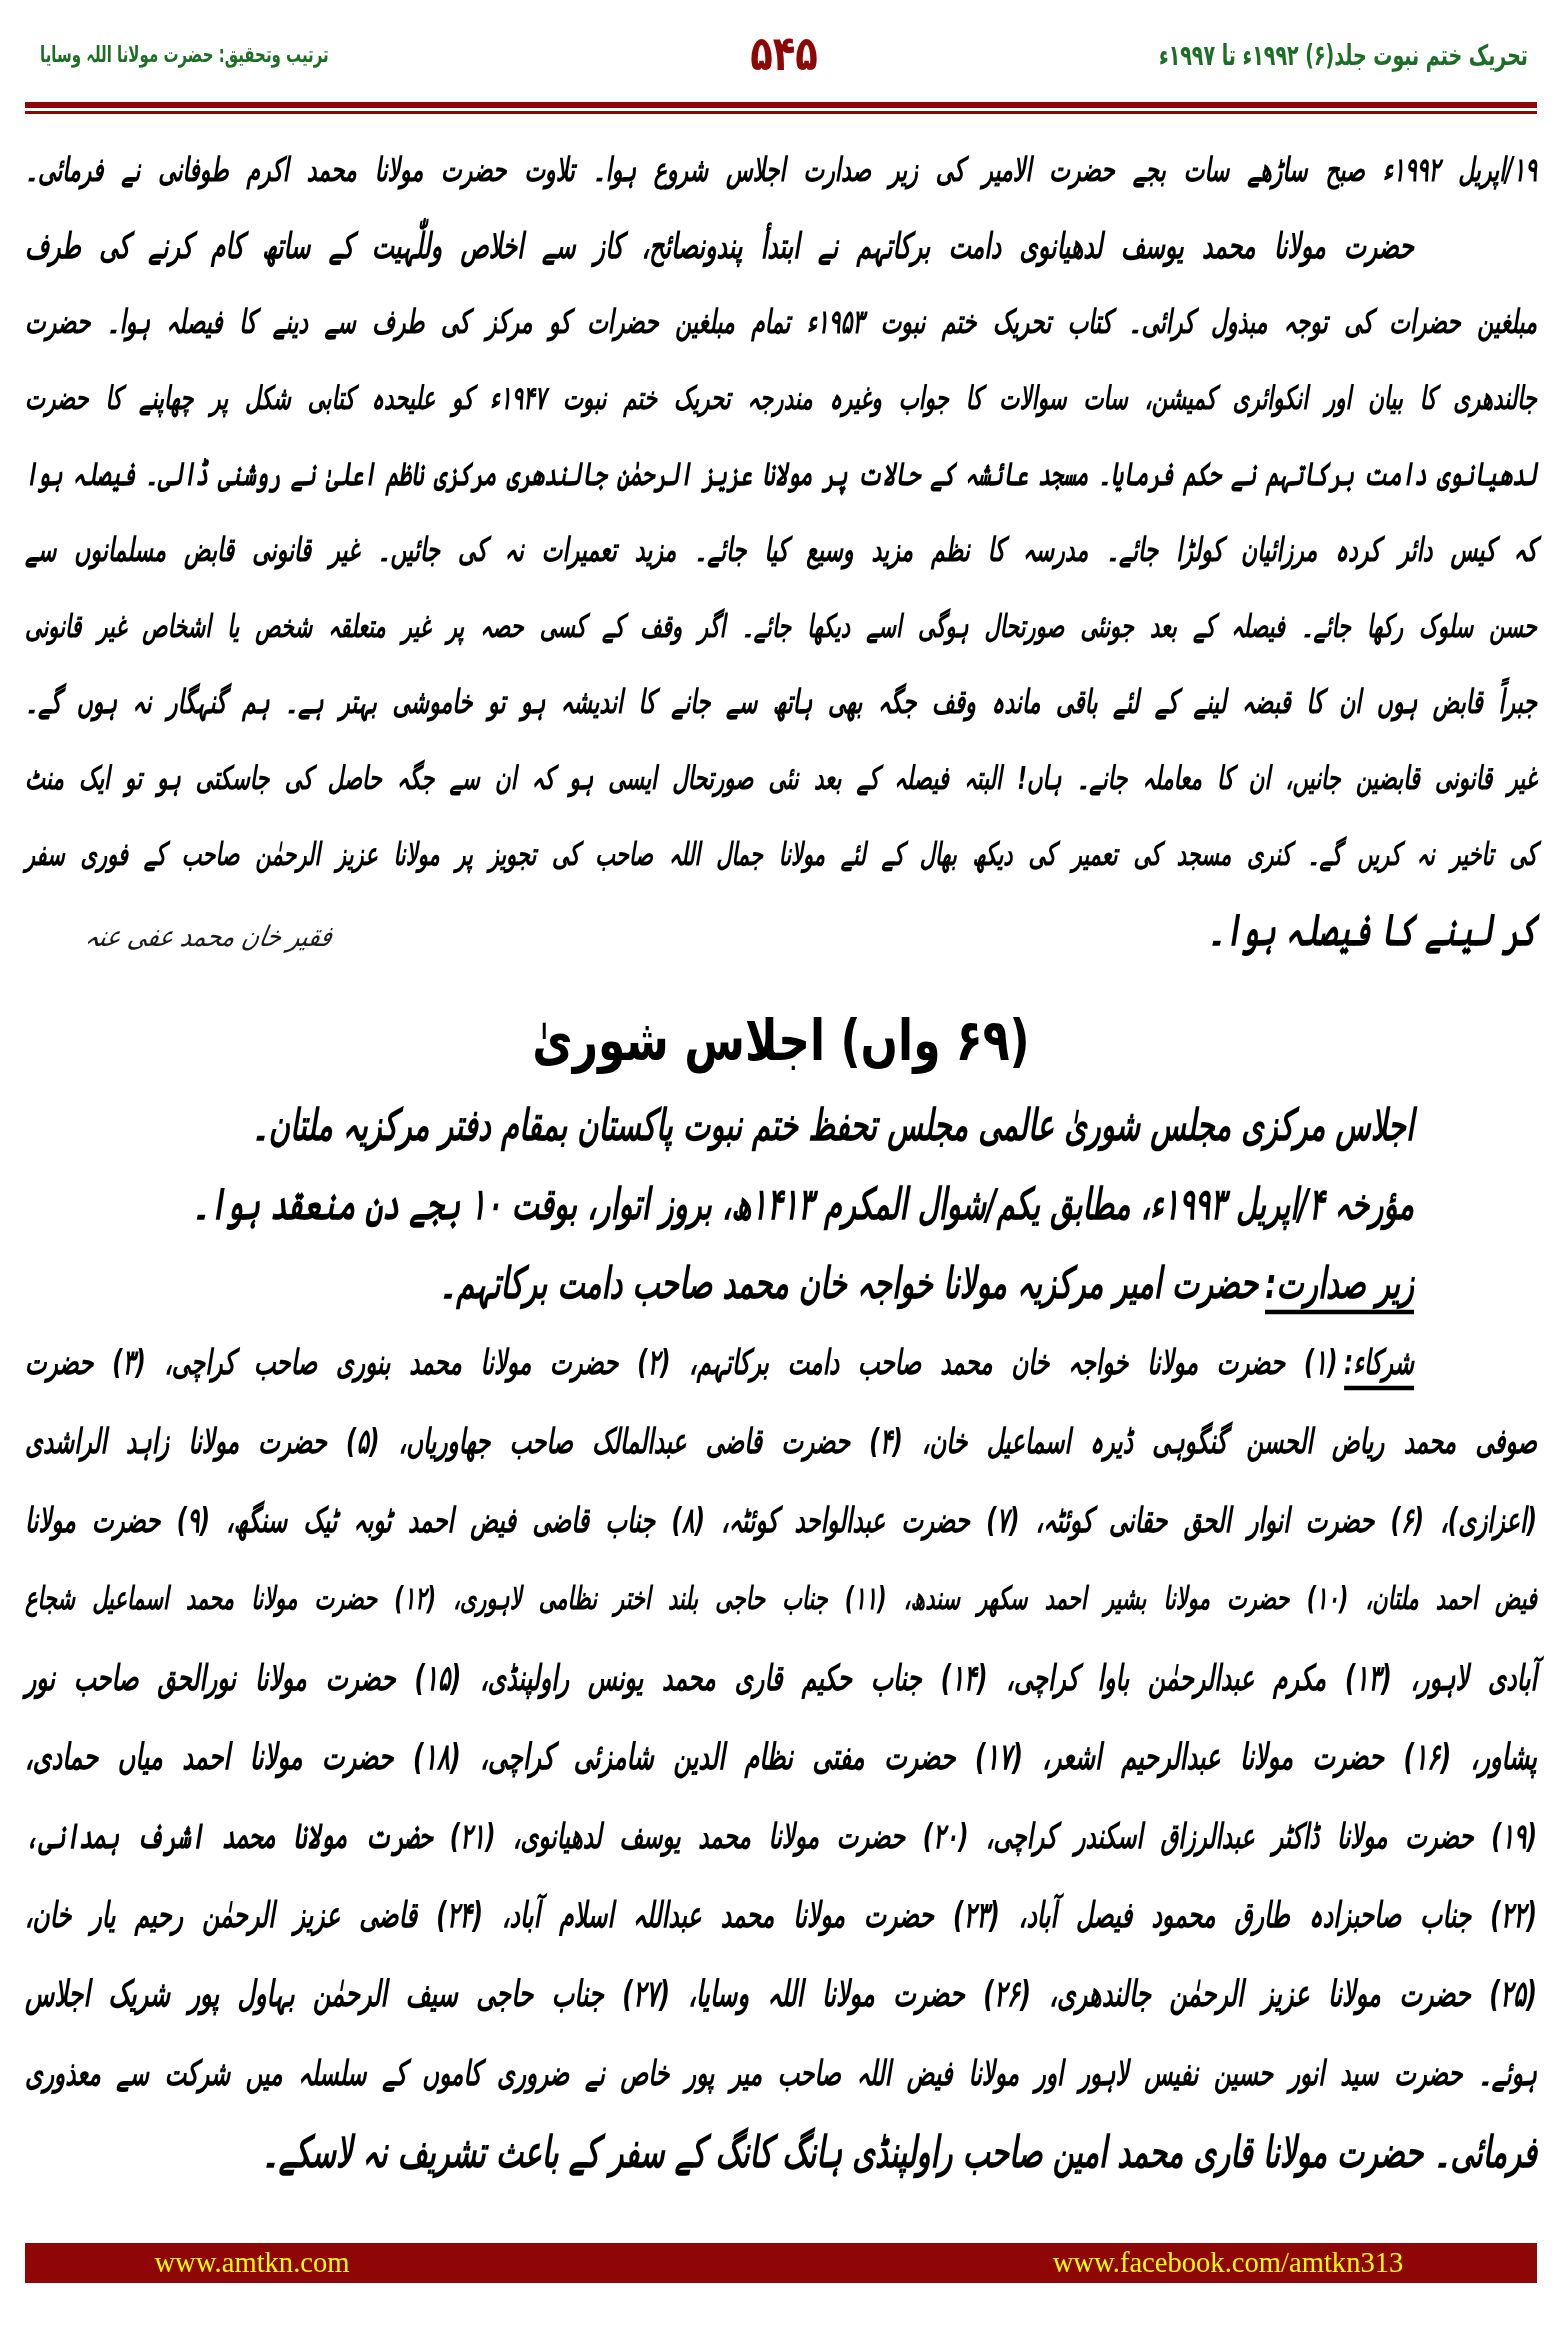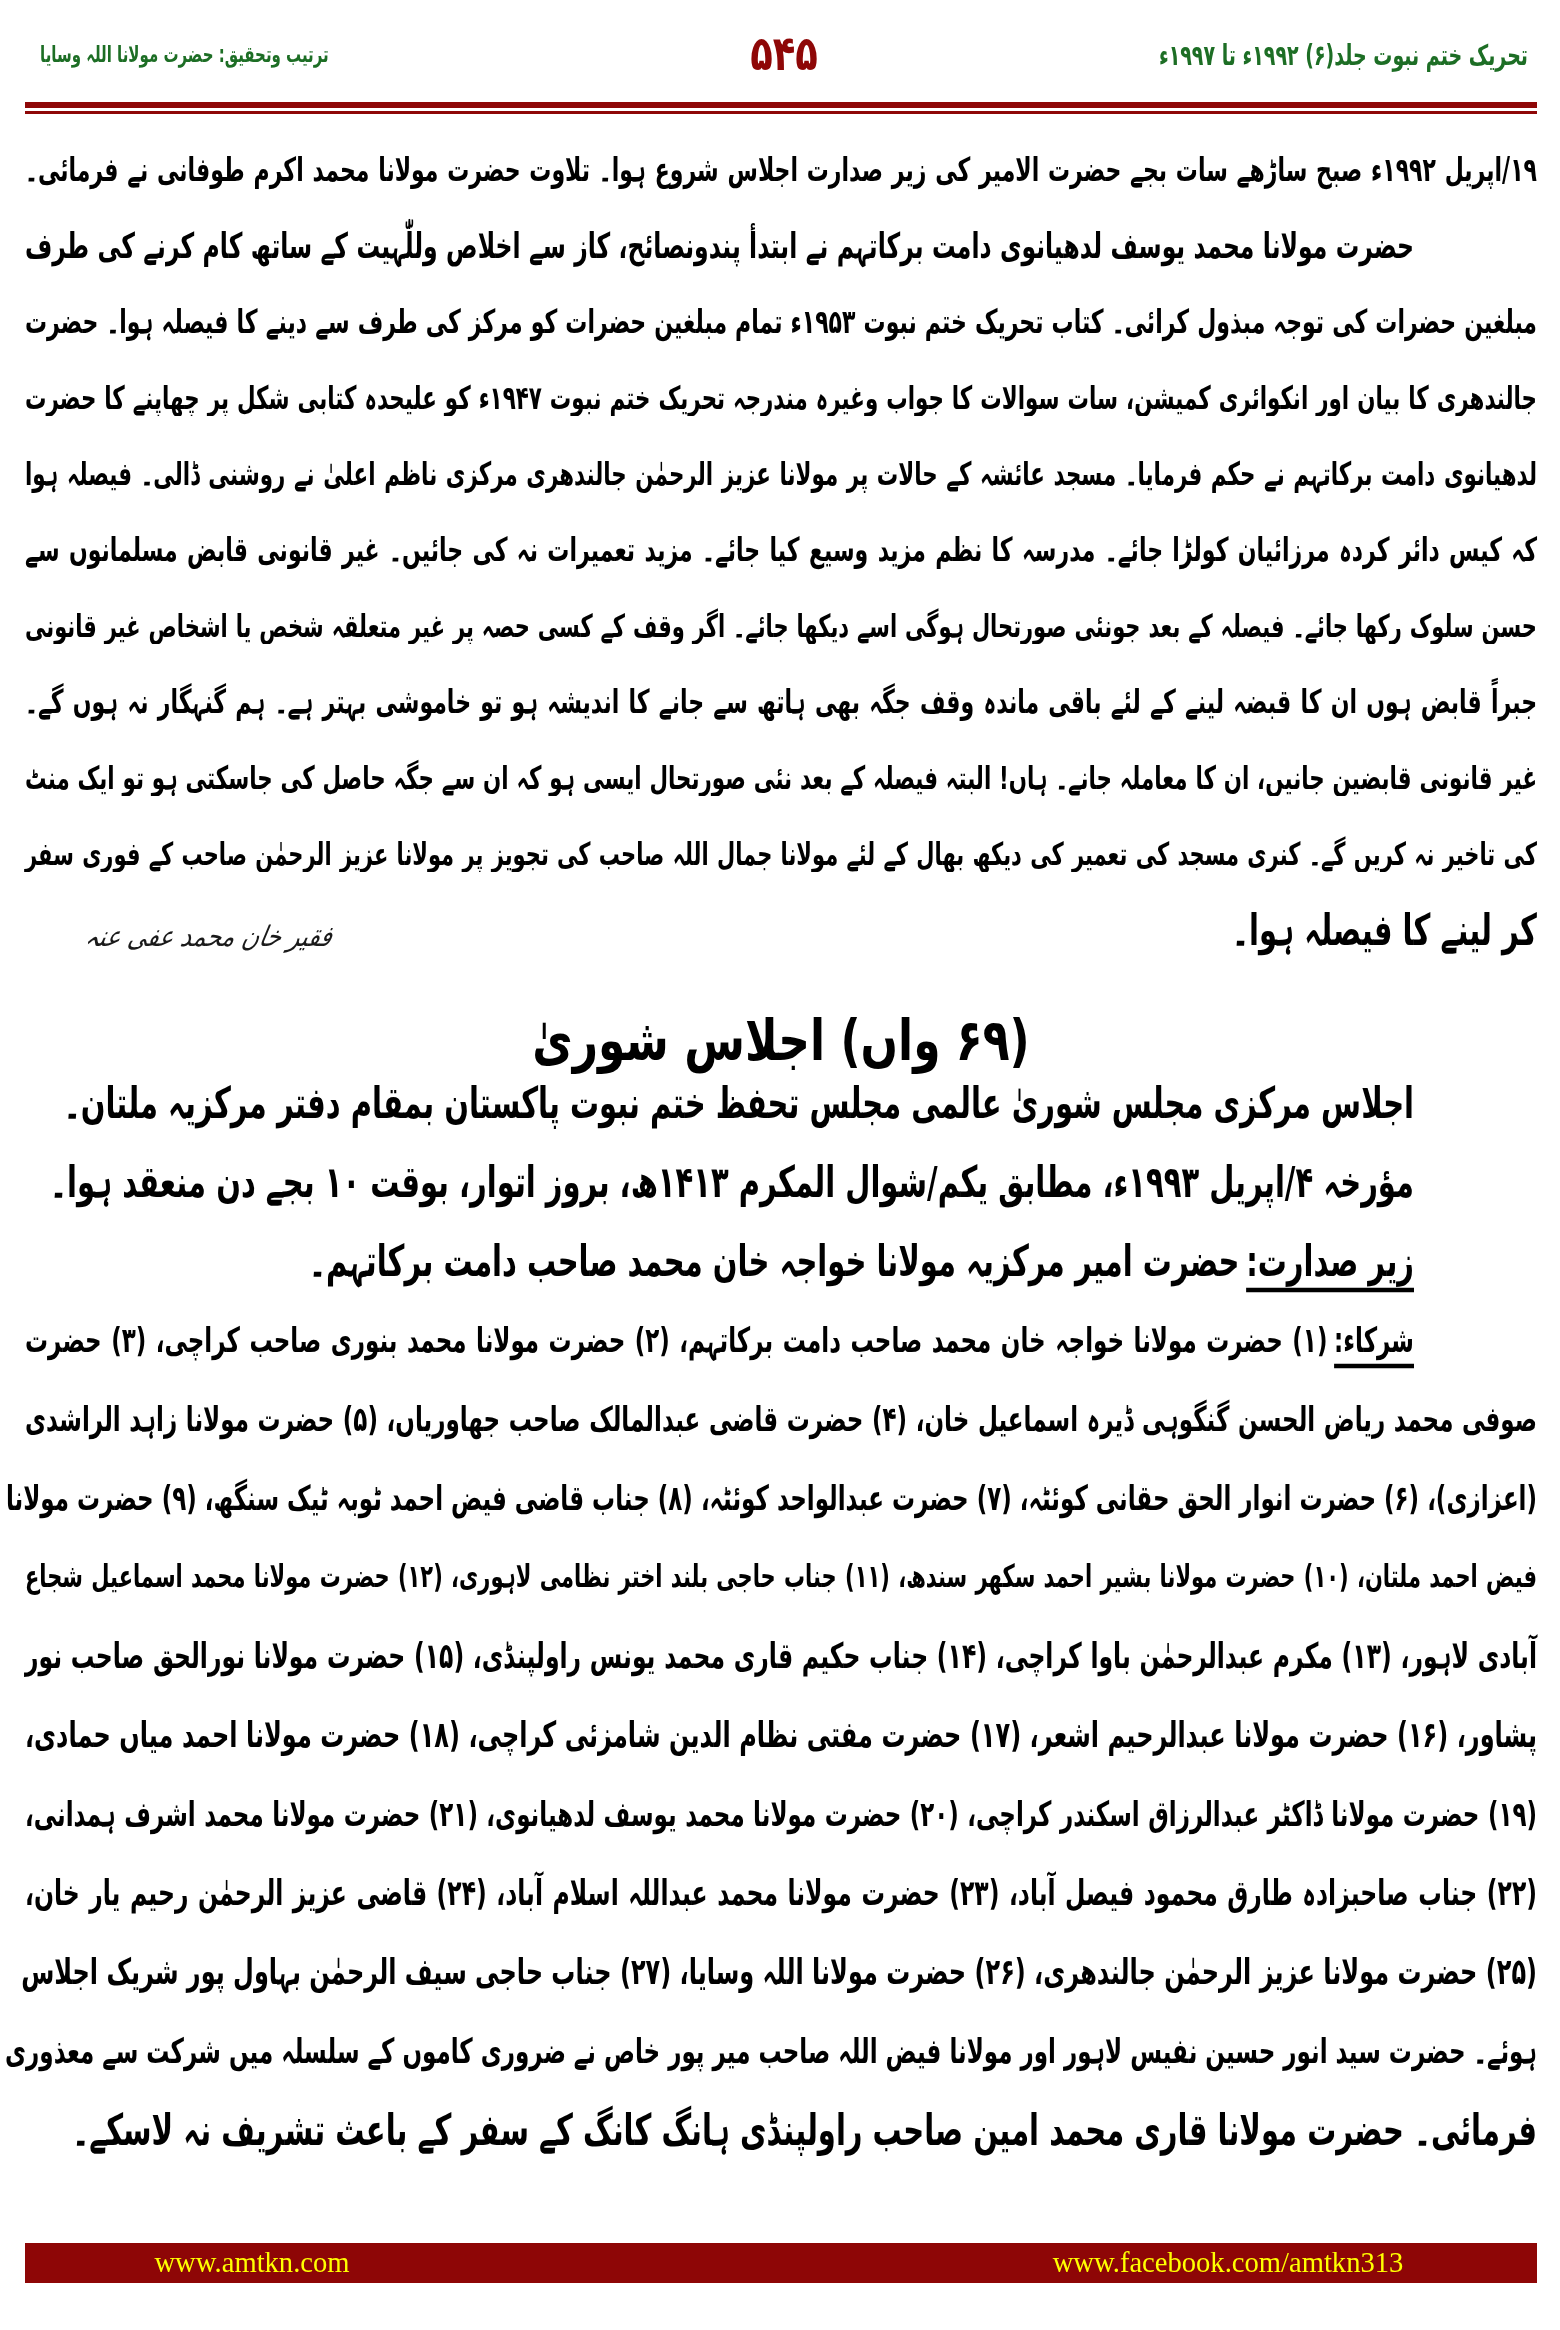--- a/index.html
+++ b/index.html
@@ -28,23 +28,23 @@
   .hdr-left  { left: 40px;  width: 294px; text-align: left; }
   .hdr-num {
     left: 742px; width: 84px; text-align: center;
     color: #8e0707; font-size: 37px; transform: scaleY(1.3);
   }
   .rule { position: absolute; left: 25px; width: 1512px; background: #8e0707; }
   .rule-thick { top: 102px; height: 5.9px; }
   .rule-thin  { top: 111px; height: 2.5px; }
 
   
-  .block { position: absolute; left: 25px; width: 1512px; }
+  .block { position: absolute; left: 25px; width: 1512px; font-style: italic; }
   .para1 { top: 132px; }
-  .para2 { top: 1064px; }
+  .para2 { top: 1086px; }
   .line {
     box-sizing: border-box;
     width: 100%;
     white-space: nowrap;
     direction: rtl;
     text-align: justify;
     text-align-last: justify;
     font-size: 29px;
     font-weight: bold;
     transform: scaleY(1.5);

